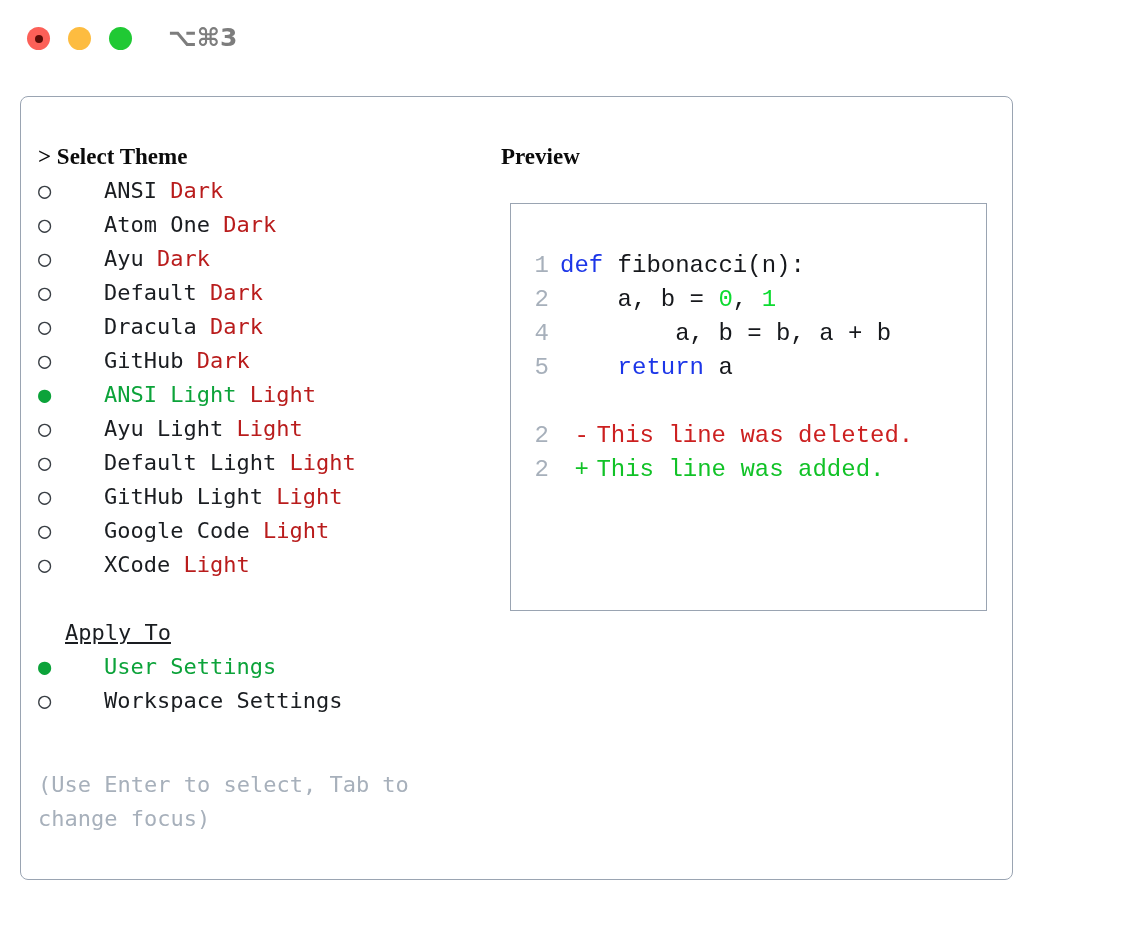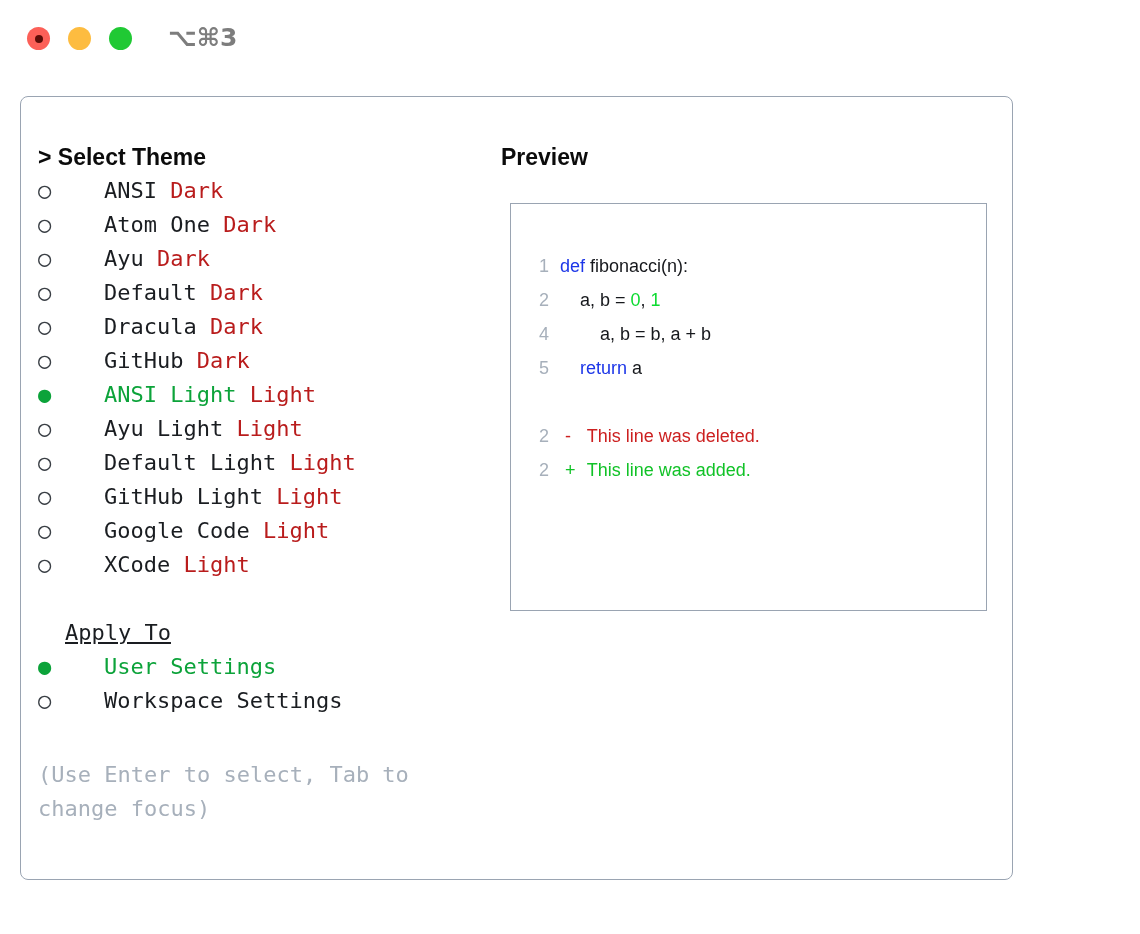--- a/index.html
+++ b/index.html
@@ -95,21 +95,21 @@
     left: 17px;
     top: 43px;
     width: 440px;
   }
   .heading {
     font-size: 23px;
     font-weight: bold;
     color: #0b0b0b;
     line-height: 34px;
     white-space: pre;
-    font-family: Liberation Sans, sans-serif;
+    font-family: Liberation Serif, serif;
   }
   .theme-row {
     display: flex;
     align-items: baseline;
     line-height: 34px;
     font-size: 22px;
     white-space: pre;
   }
   .radio {
     display: inline-block;
@@ -128,21 +128,21 @@
 
   .apply-heading {
     font-size: 22px;
     color: #1a1d21;
     line-height: 34px;
     padding-left: 27px;
     white-space: pre;
     text-decoration: underline;
   }
   .hint {
-    margin-top: 40px;
+    margin-top: 50px;
     font-size: 22px;
     color: #a7b0bb;
     line-height: 34px;
     width: 410px;
     white-space: pre-wrap;
   }
 
   
   .right-col {
     position: absolute;
@@ -160,24 +160,24 @@
     box-sizing: border-box;
     background: #ffffff;
   }
   .code-area {
     position: absolute;
     left: 16px;
     top: 45px;
     right: 6px;
   }
   .code-line {
-    font-size: 18px;
-    line-height: 34px;
-    white-space: pre;
-    font-family: Liberation Sans, sans-serif;
+    font-size: 24px;
+    line-height: 34px;
+    white-space: pre;
+    font-family: Liberation Mono, monospace;
   }
   .ln {
     display: inline-block;
     width: 22px;
     text-align: right;
     color: #a7b0bb;
     margin-right: 11px;
   }
   .blank-line { height: 34px; }
 

